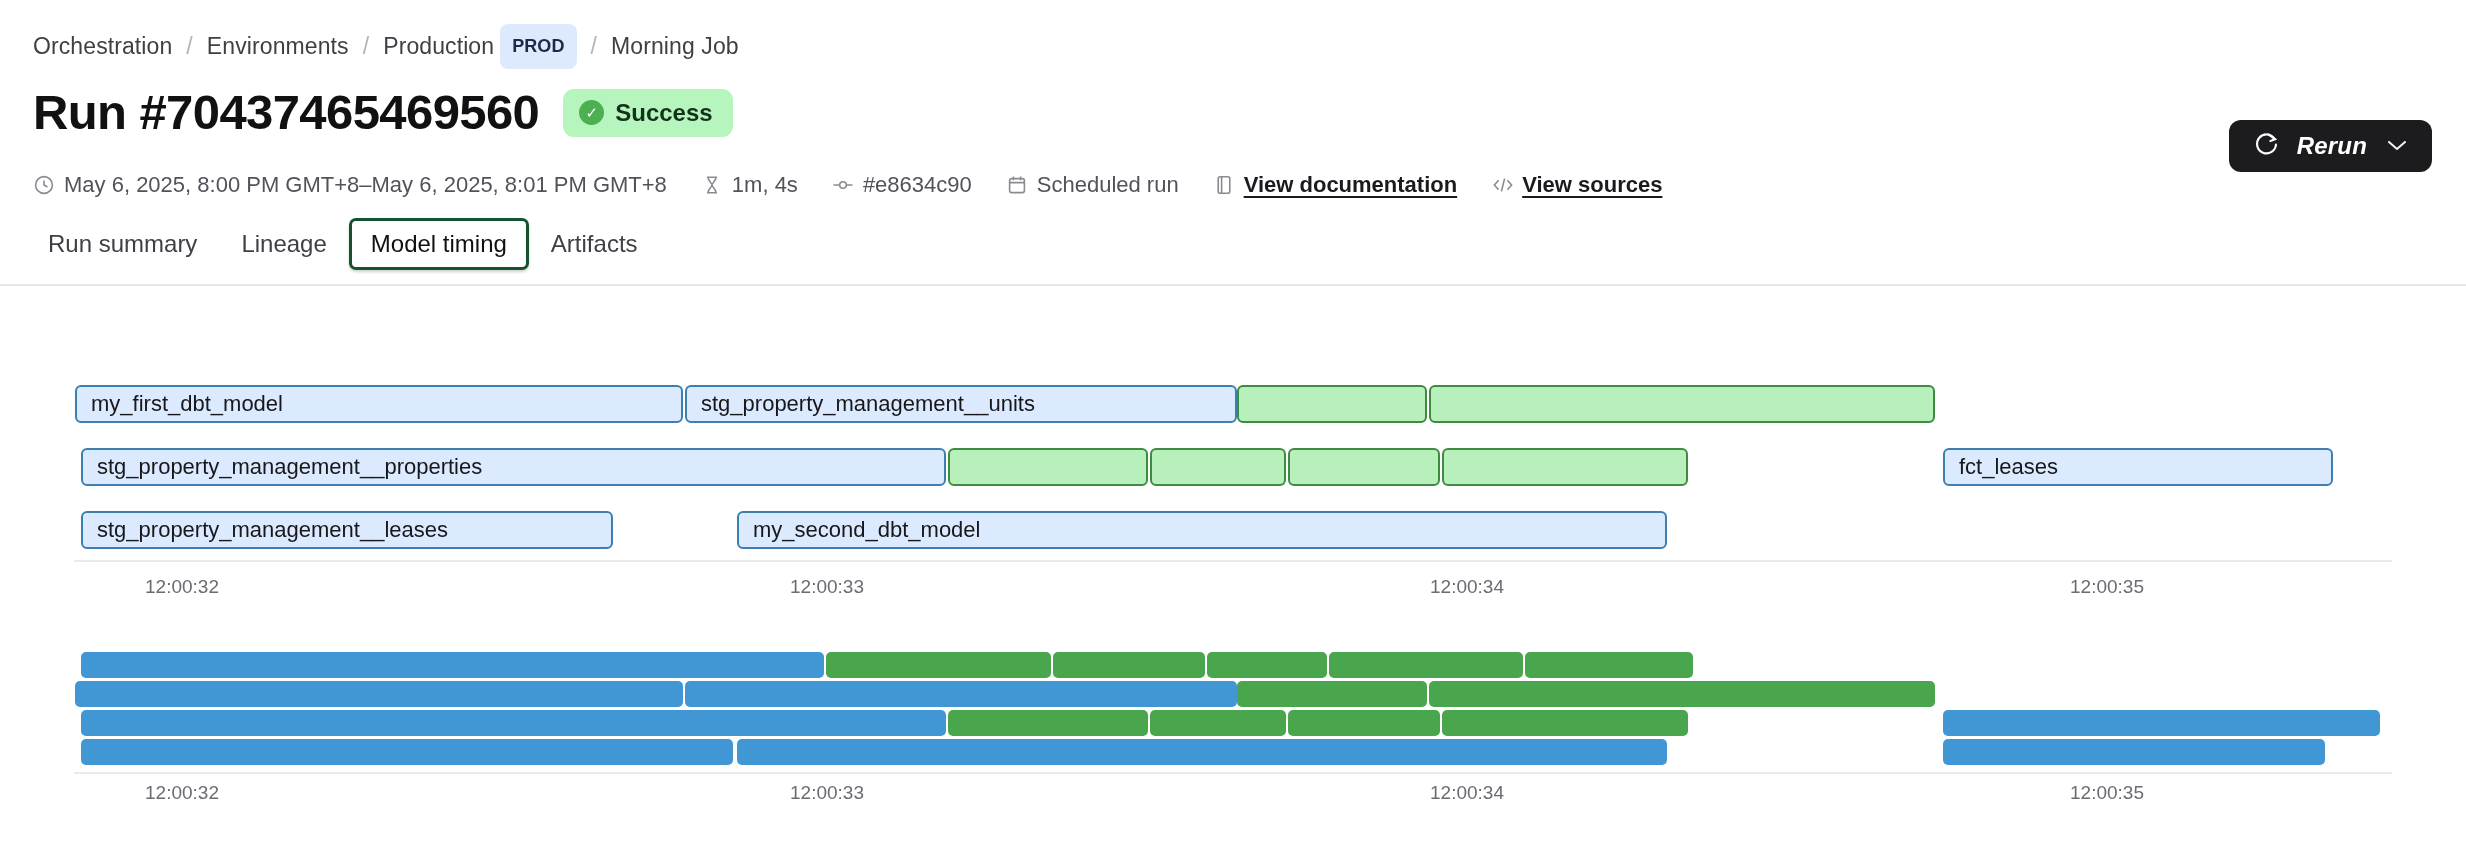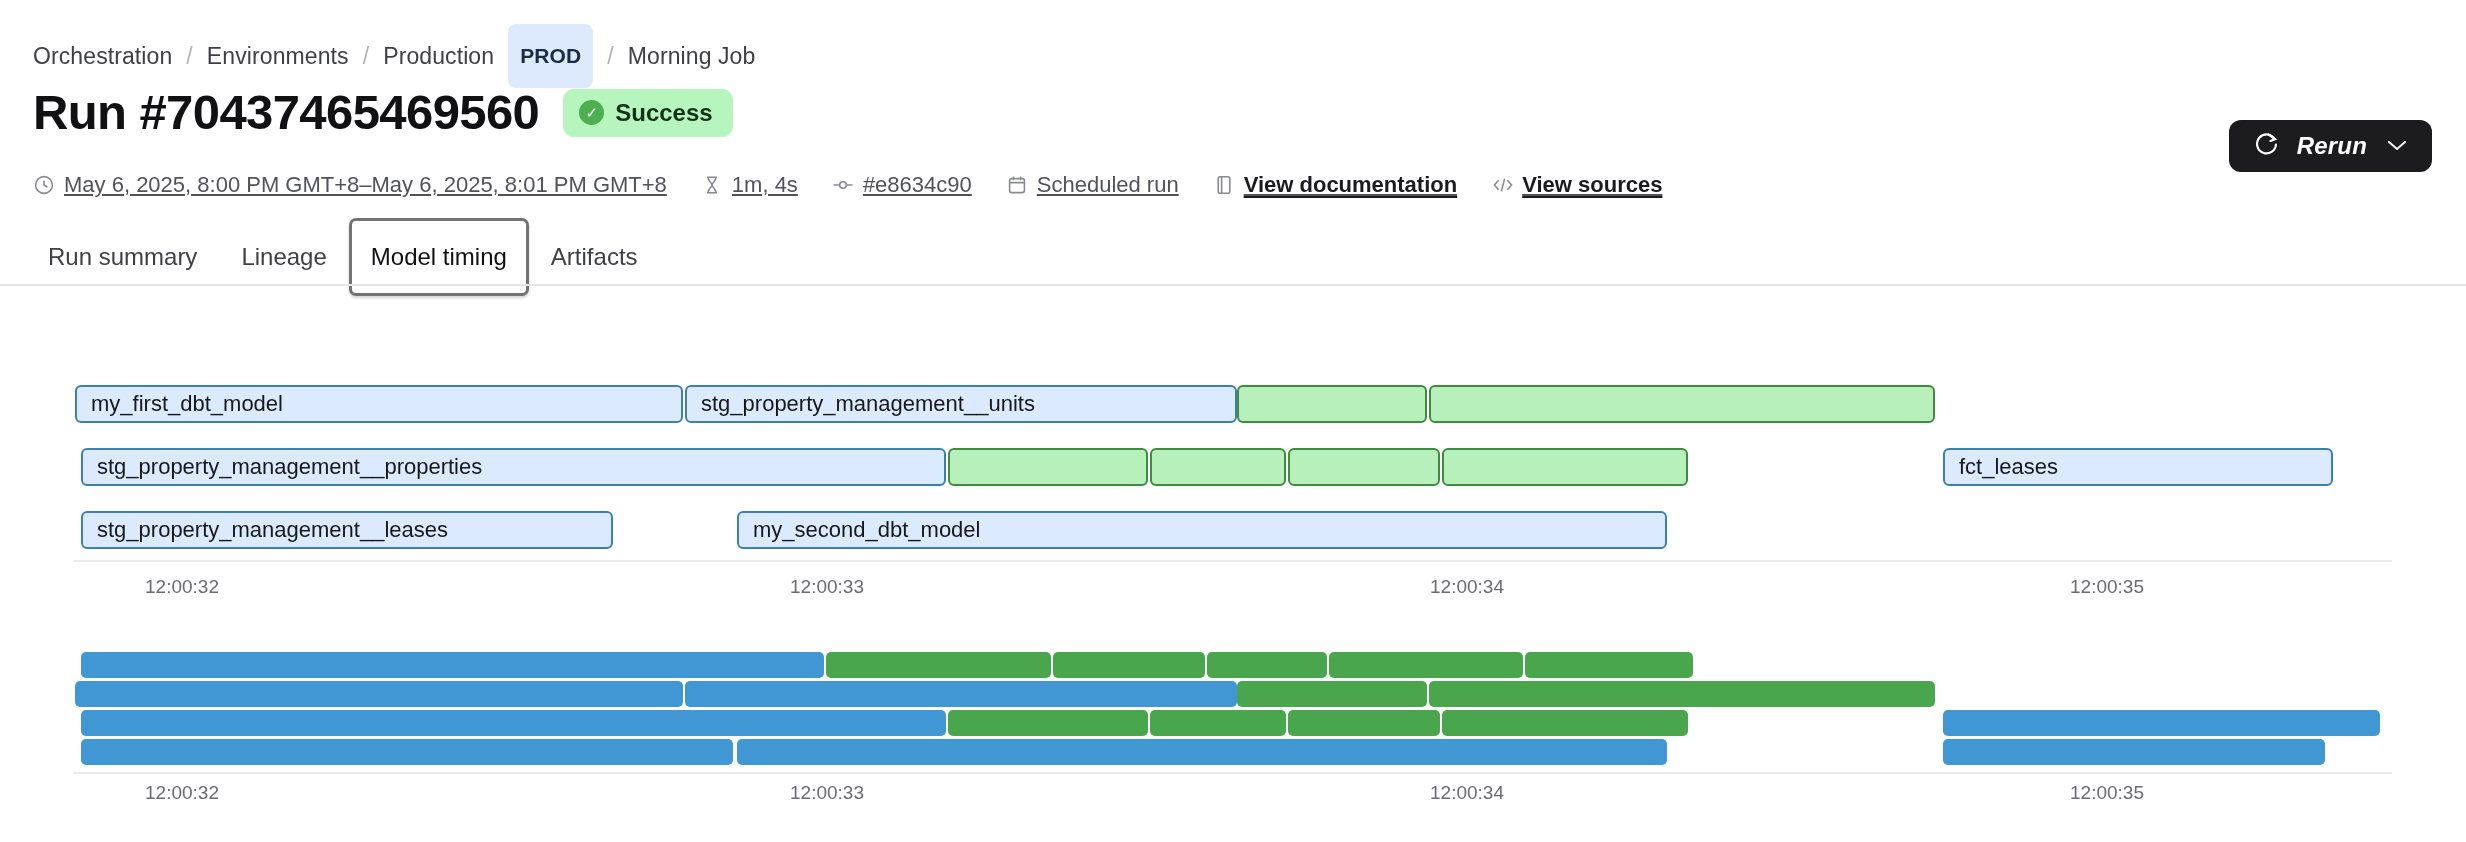--- a/index.html
+++ b/index.html
@@ -18,22 +18,22 @@
     position:absolute;left:33px;top:24px;
     display:flex;align-items:center;gap:0px;
     font-size:23px;color:#3f3f46;
     letter-spacing:.1px;
   }
   .crumb{color:#3f3f46;}
   .crumb.link{cursor:pointer;}
   .crumb-sep{color:#b4b4b8;margin:0 14px;}
   .prod-badge{
     background:#dde9fd;color:#1b2a46;
-    font-weight:700;font-size:21px;
-    border-radius:8px;padding:20px 12px;margin-left:14px;
+    font-weight:700;font-size:18px;
+    border-radius:8px;padding:12px 12px;margin-left:6px;
   }
 
   
   .title-row{
     position:absolute;left:33px;top:88px;
     display:flex;align-items:center;gap:24px;
   }
   .run-title{
     font-size:49px;font-weight:700;letter-spacing:-.6px;color:#111113;
     line-height:1;
@@ -47,21 +47,21 @@
     width:25px;height:25px;border-radius:50%;
     background:#4caf50;display:flex;align-items:center;justify-content:center;
     color:#fff;font-size:15px;line-height:1;
   }
   .status-text{font-size:24px;font-weight:600;color:#14321a;}
 
   
   .meta-row{
     position:absolute;left:33px;top:172px;
     display:flex;align-items:center;
-    font-size:22px;color:#52525b;text-decoration:underline;
+    font-size:22px;color:#52525b;
   }
   .meta-item{display:flex;align-items:center;gap:9px;margin-right:34px;white-space:nowrap;}
   .meta-item:last-child{margin-right:0;}
   .meta-ico{width:22px;height:22px;display:inline-block;flex:0 0 22px;color:#8a8a93;}
   .meta-ico svg{display:block;}
   .meta-link{
     text-decoration:underline;text-underline-offset:4px;
     color:#1b1b1f;font-weight:600;cursor:pointer;
   }
 
@@ -80,22 +80,22 @@
     position:absolute;left:26px;top:218px;
     display:flex;align-items:center;gap:0;
   }
   .tab{
     font-size:24px;color:#3f3f46;
     padding:12px 22px;border-radius:7px;cursor:pointer;
     white-space:nowrap;
   }
   .tab.active{
     color:#111113;font-weight:400;
-    border:3px solid #737373;
-    padding:22px 19px;
+    border:3px solid #14532d;
+    padding:9px 19px;
     box-shadow:0 2px 3px rgba(0,0,0,.18);
     background:#fff;
   }
   .tabs-rule{
     position:absolute;left:0;top:284px;width:2466px;height:2px;background:#e6e6ea;
   }
 
   
   .chart{position:absolute;}
   .gantt-top{left:0;top:318px;width:2466px;height:268px;}

